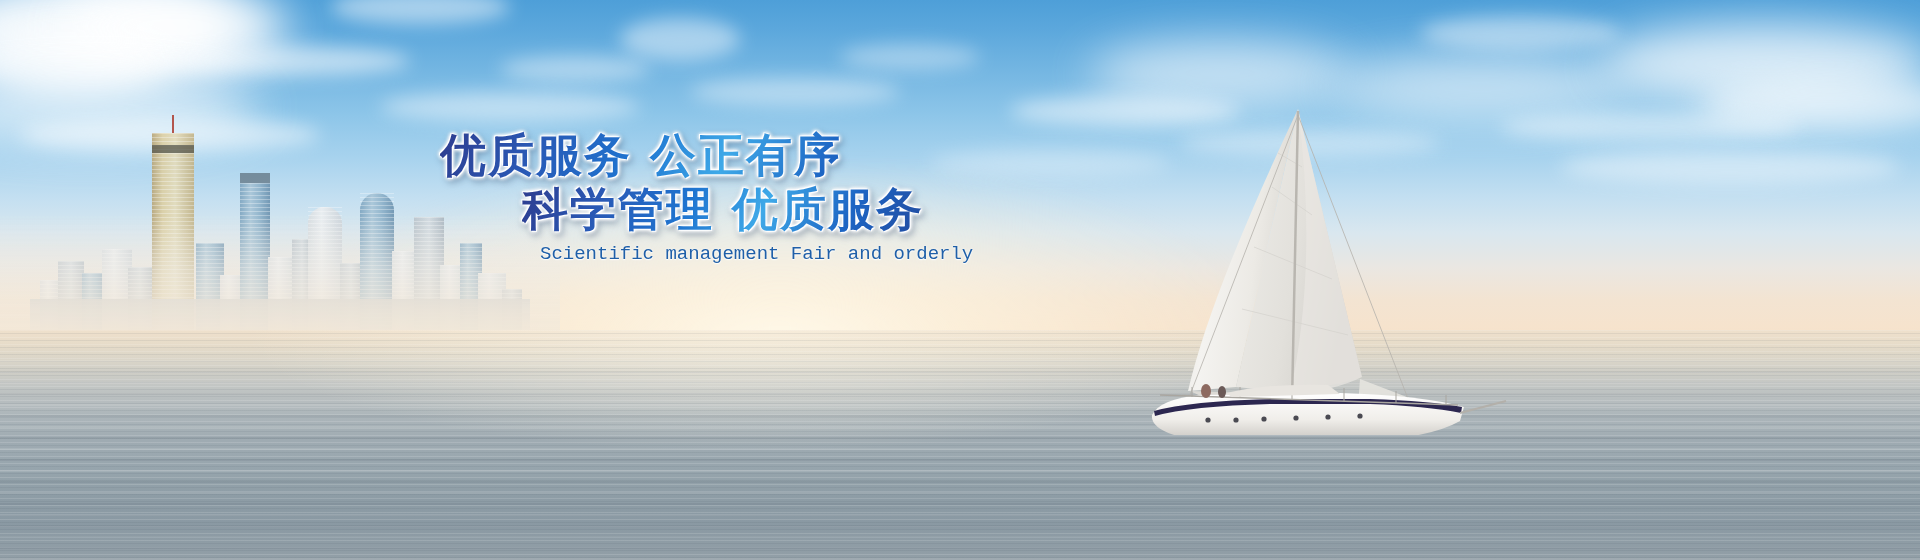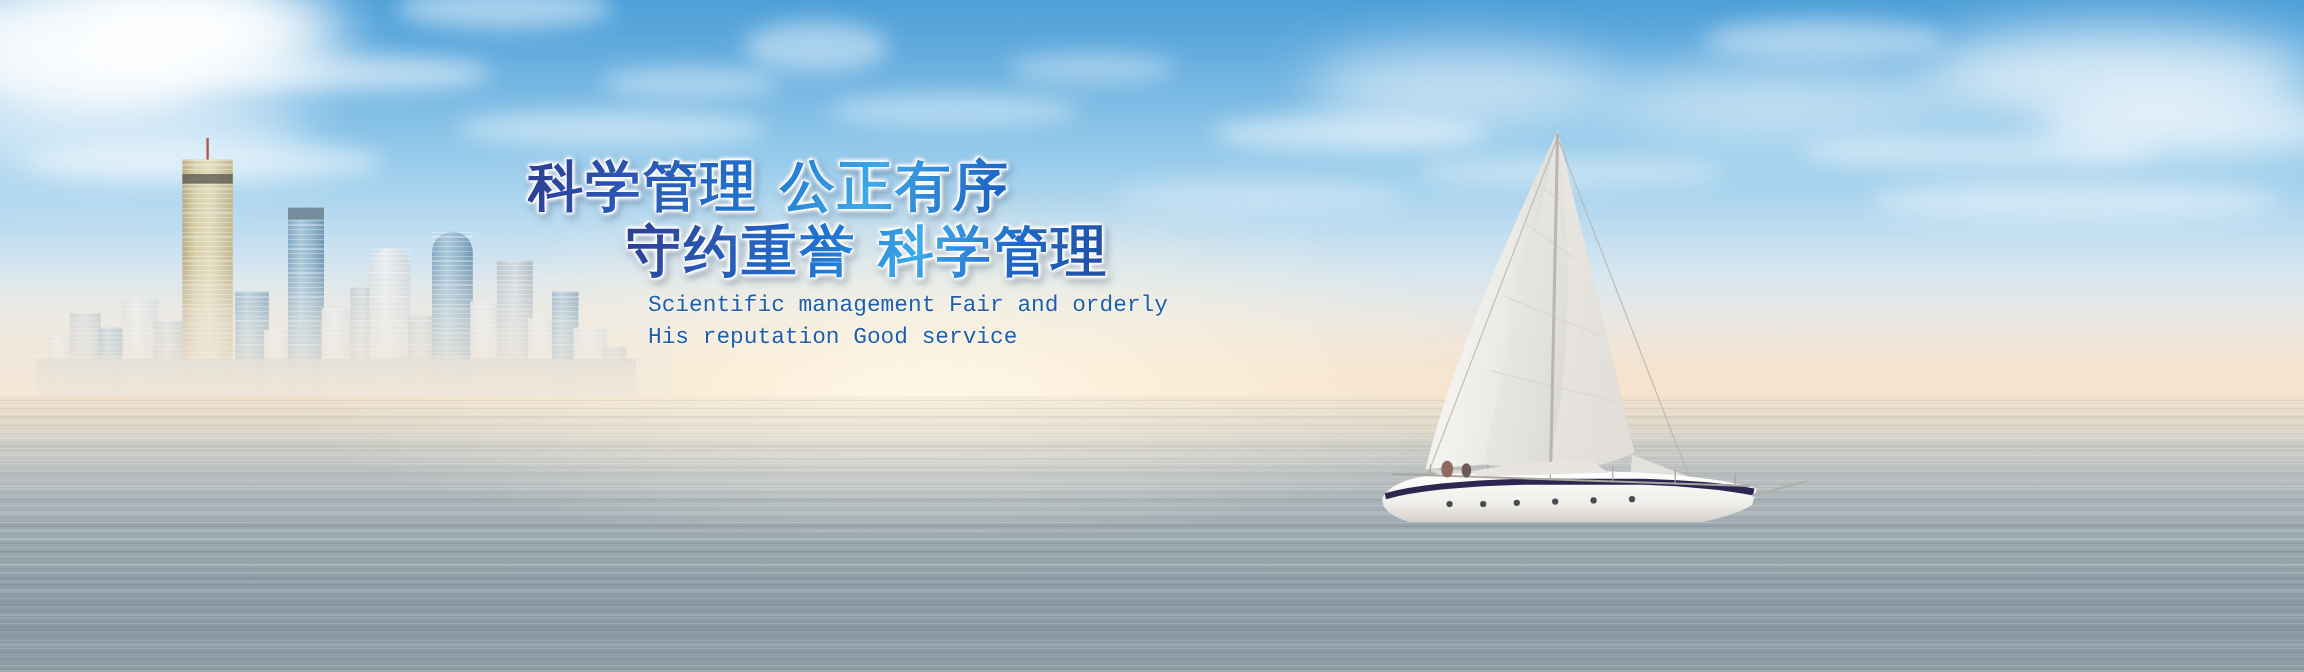--- a/index.html
+++ b/index.html
@@ -308,22 +308,21 @@
         <line x1="420" y1="318" x2="466" y2="306" stroke="#b3b0aa" stroke-width="2"></line>
       </g>
 
       <ellipse cx="266" cy="350" rx="150" ry="7" fill="#ffffff" opacity=".30"></ellipse>
       <ellipse cx="266" cy="360" rx="120" ry="9" fill="#6f7d87" opacity=".22"></ellipse>
       <ellipse cx="266" cy="372" rx="80" ry="7" fill="#6f7d87" opacity=".13"></ellipse>
     </svg>
   </div>
 
   <div class="headline">
-    <div class="hl-line l1">科学管理 公正有序</div>
-    <div class="hl-line l2">守约重誉 科学管理</div>
+    <div class="hl-line l1">优质服务 公正有序</div>
+    <div class="hl-line l2">科学管理 优质服务</div>
   </div>
 
   <div class="subtitle">
     <div class="sub-line">Scientific management Fair and orderly</div>
-    <div class="sub-line">His reputation Good service</div>
   </div>
 
 </div>
 
 </body></html>

